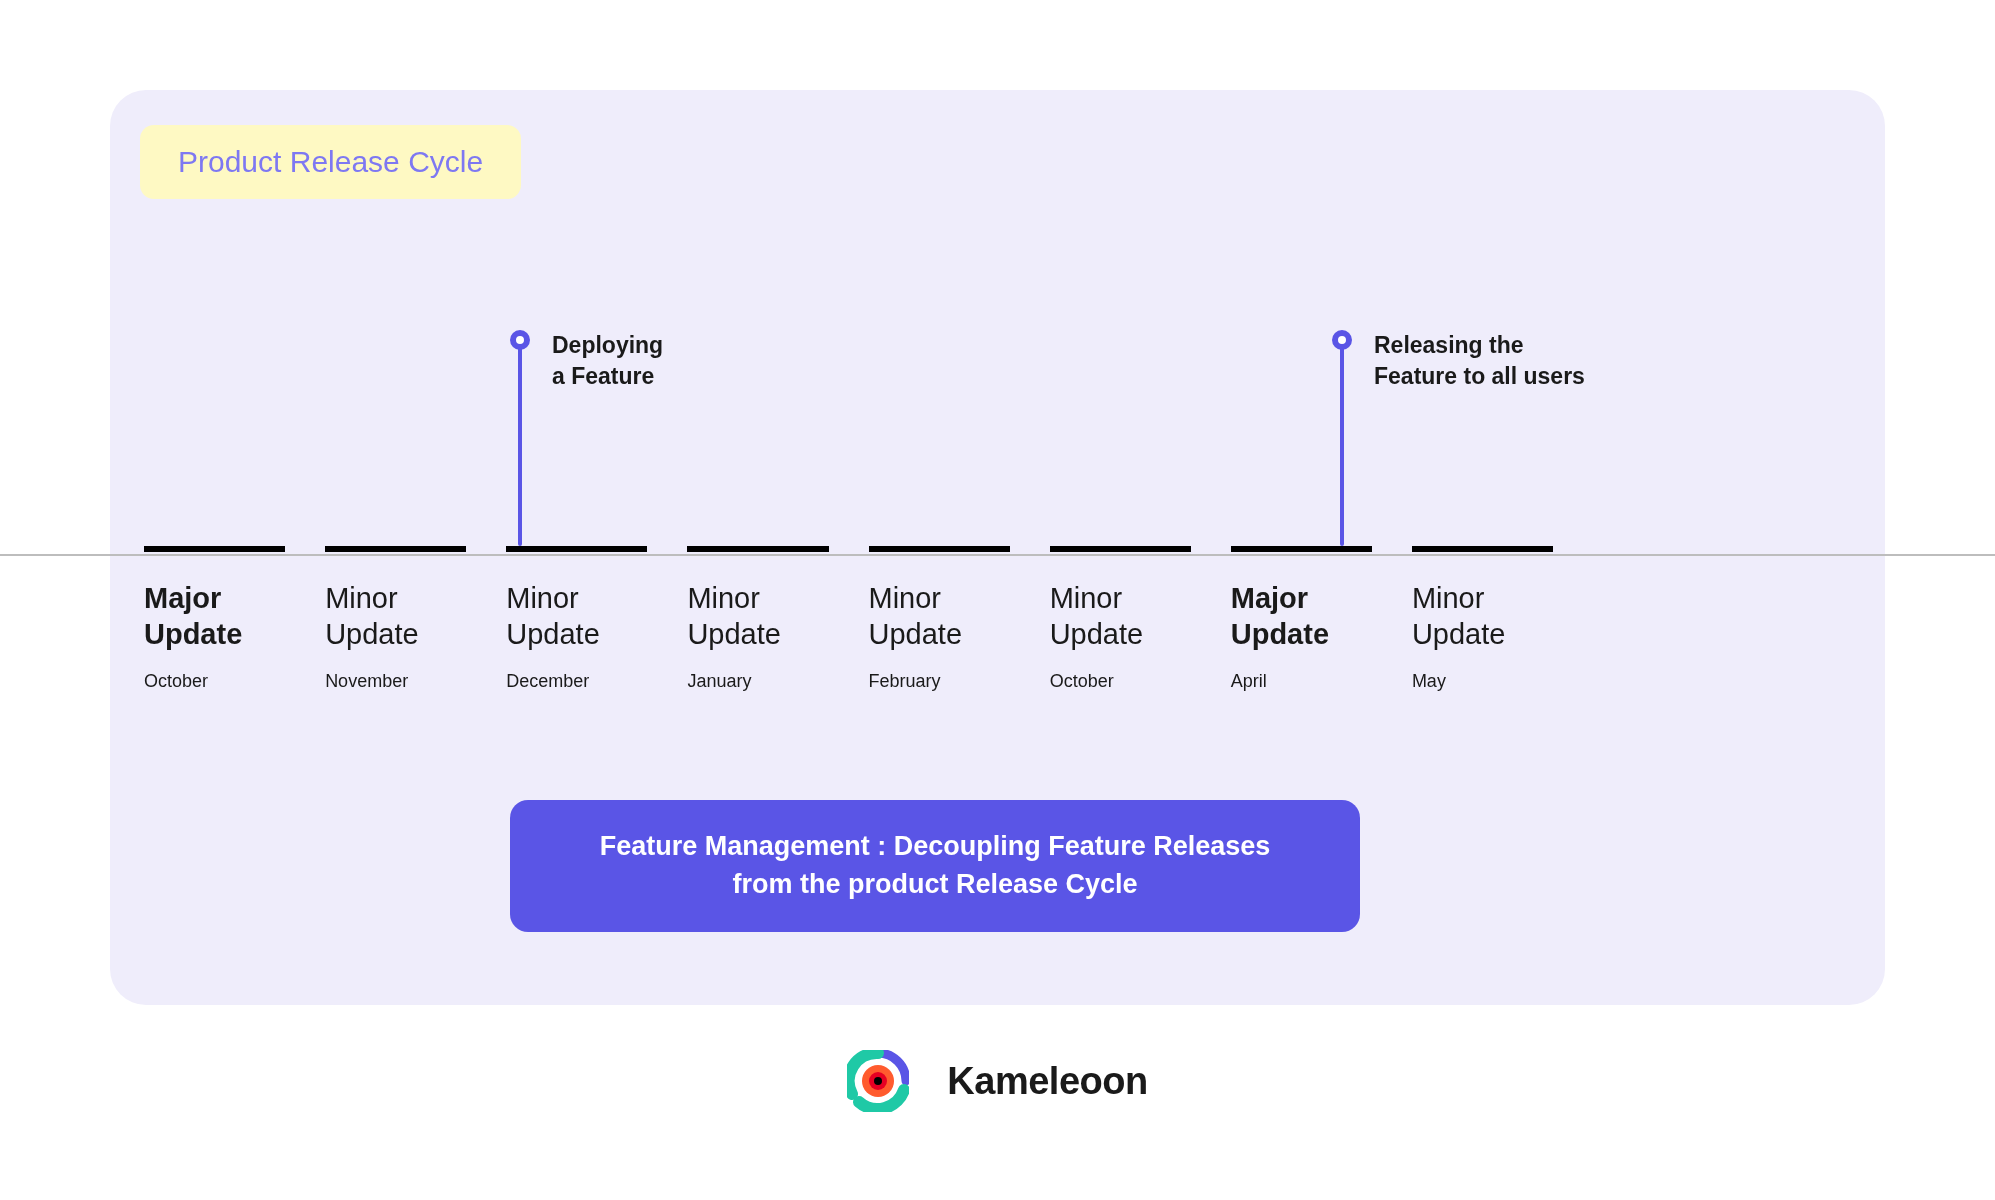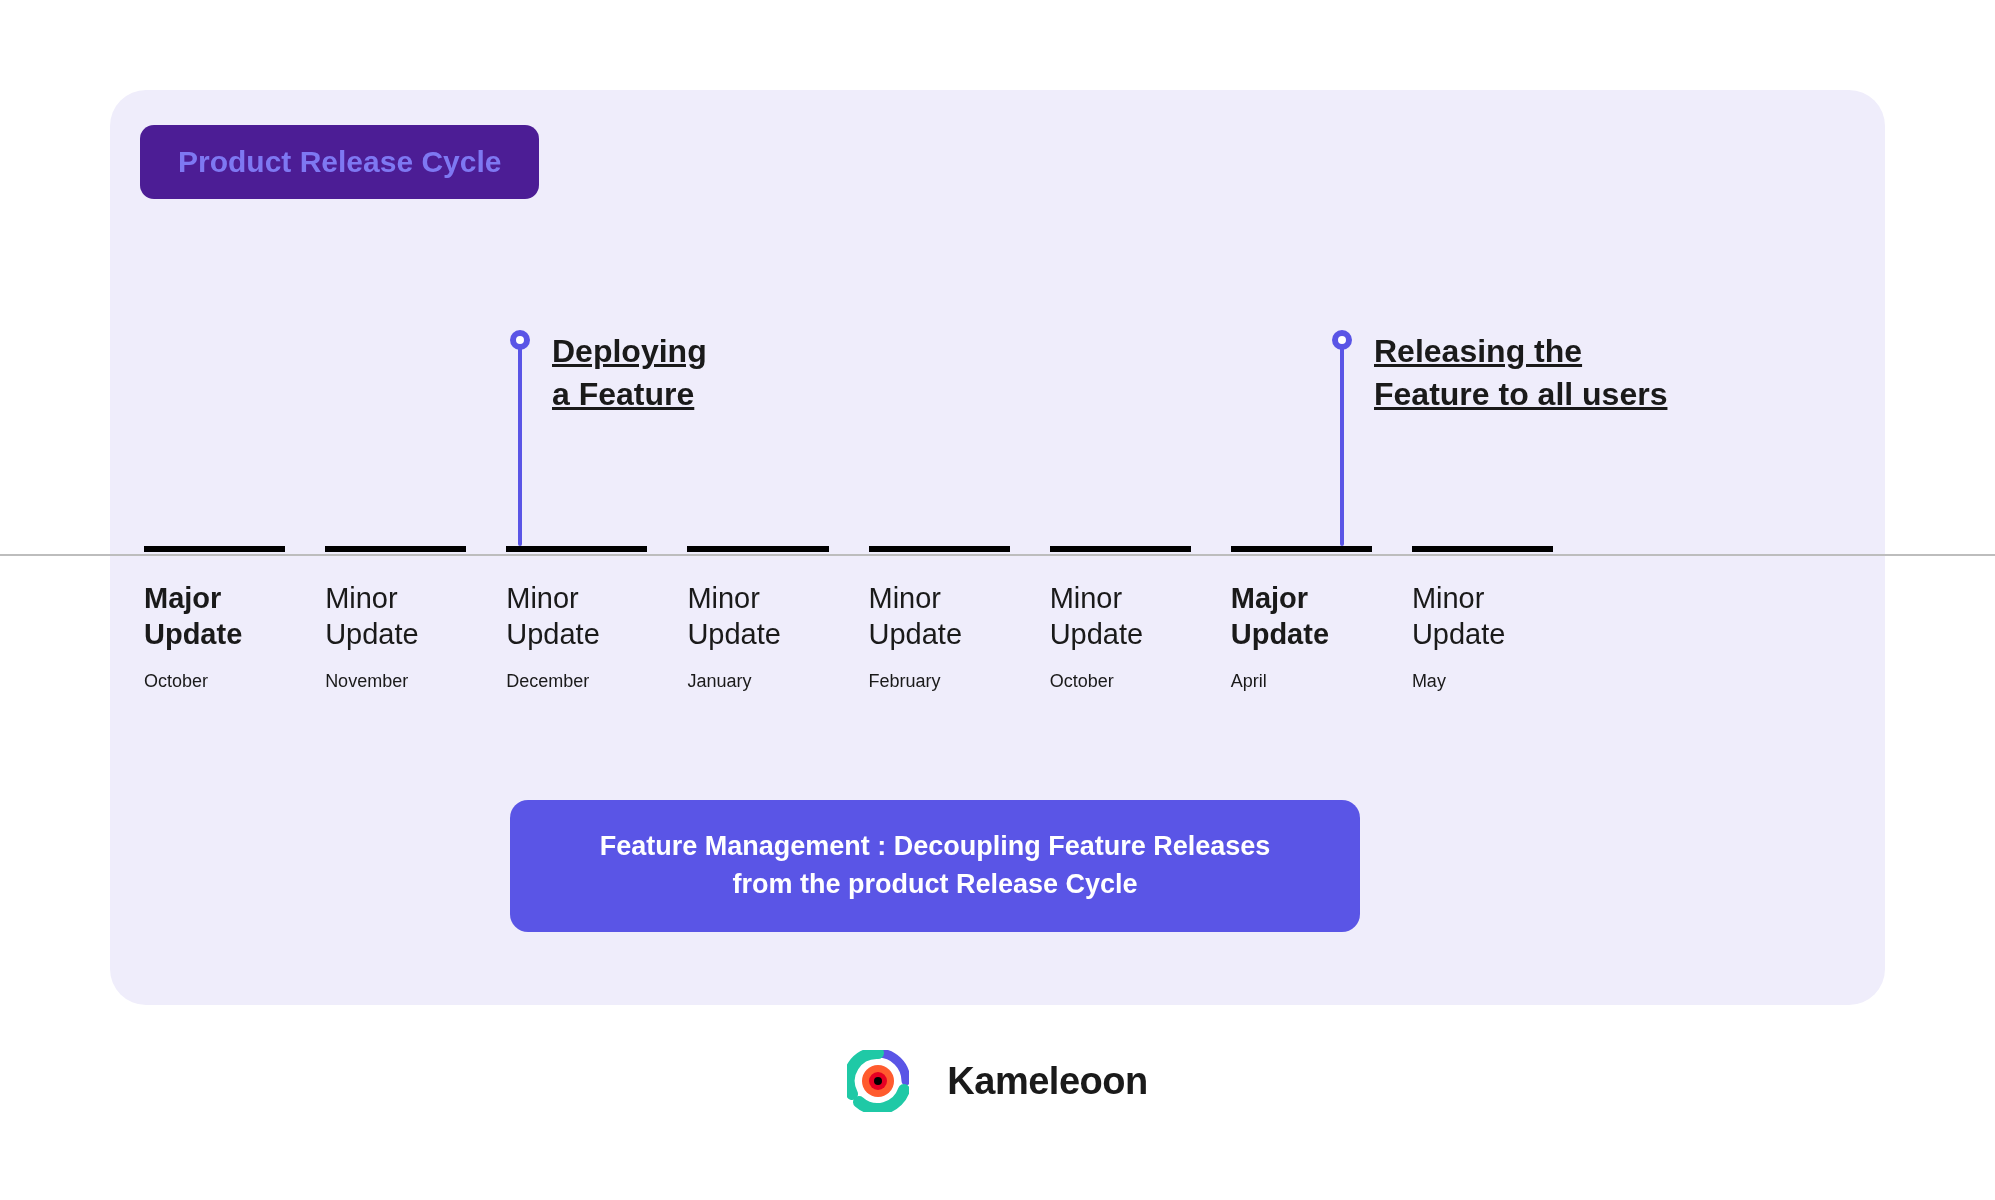--- a/index.html
+++ b/index.html
@@ -16,25 +16,25 @@
     top: 90px;
     width: 1775px;
     height: 915px;
     background: #efedfb;
     border-radius: 36px;
   }
   .chip {
     position: absolute;
     left: 140px;
     top: 125px;
-    background: #4c1d95;
+    background: #fef9c3;
     border-radius: 14px;
     padding: 20px 38px;
     font-size: 30px;
-    font-weight: 700;
+    font-weight: 400;
     color: #7e78f2;
   }
   .axis {
     position: absolute;
     left: 0;
     top: 554px;
     width: 1995px;
     height: 2px;
     background: #bdbdbd;
   }
@@ -87,27 +87,26 @@
     width: 20px;
     height: 20px;
     border: 6px solid #5a55e6;
     background: #ffffff;
     border-radius: 50%;
   }
   .flag-label {
     position: absolute;
     left: 34px;
     top: -10px;
-    font-size: 32px;
+    font-size: 23px;
     font-weight: 800;
     color: #1a1a1a;
     line-height: 1.35;
     white-space: pre-line;
     width: 340px;
-    text-decoration: underline;
   }
   .banner {
     position: absolute;
     left: 510px;
     top: 800px;
     width: 850px;
     background: #5a55e6;
     color: #ffffff;
     font-size: 27px;
     font-weight: 700;

